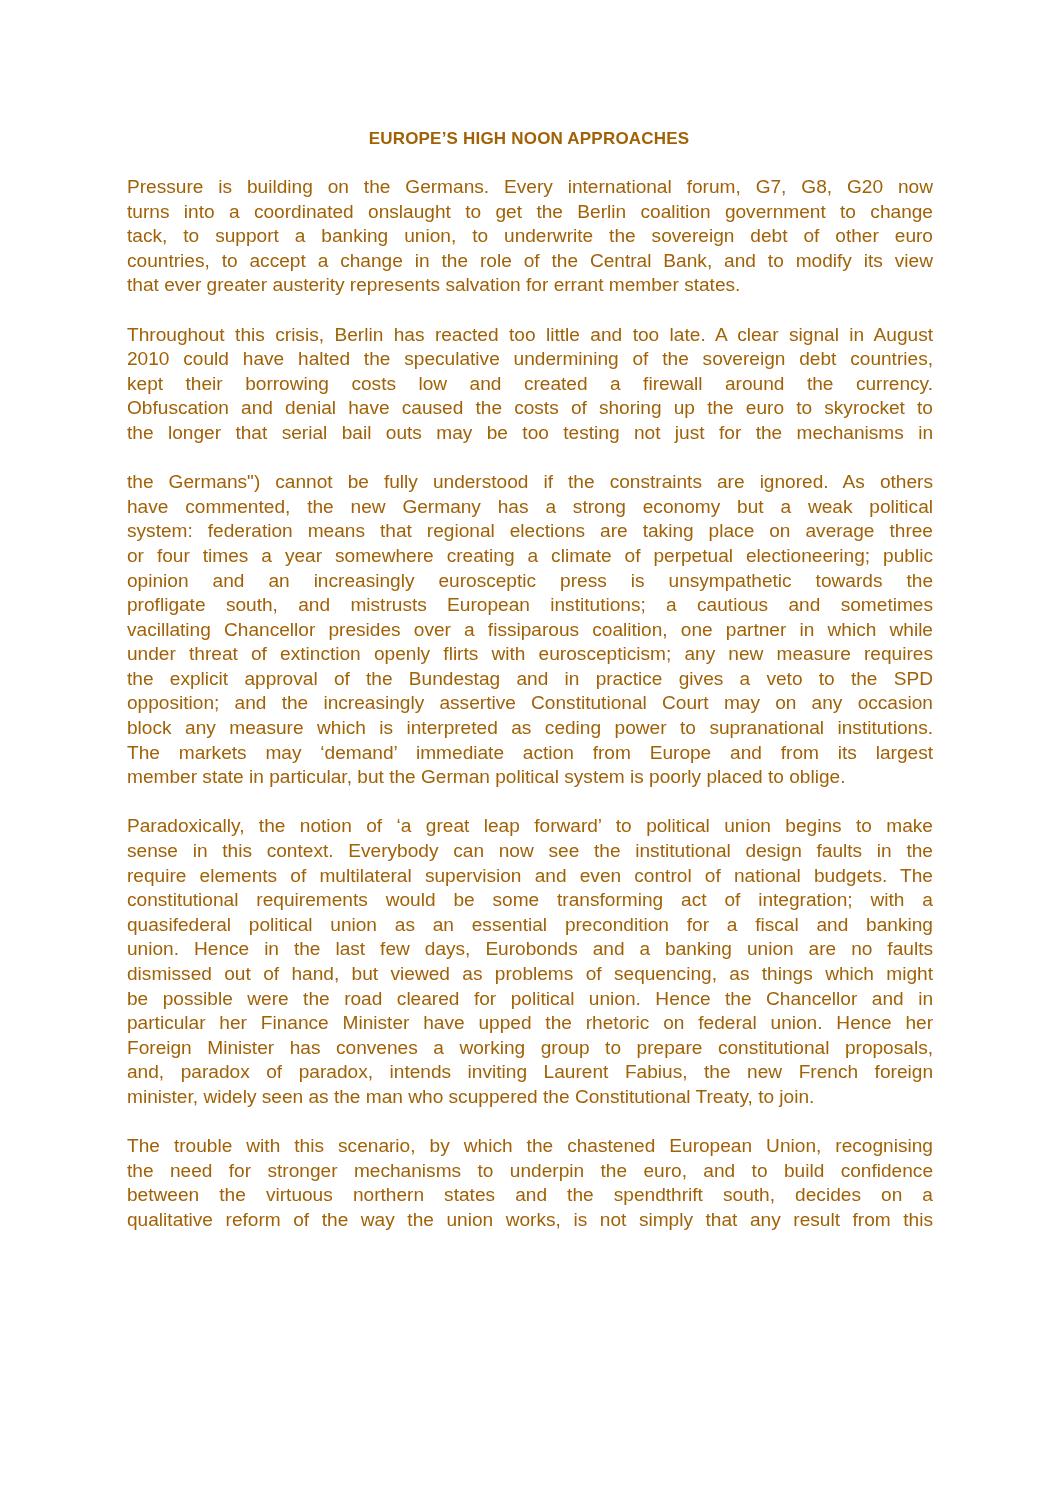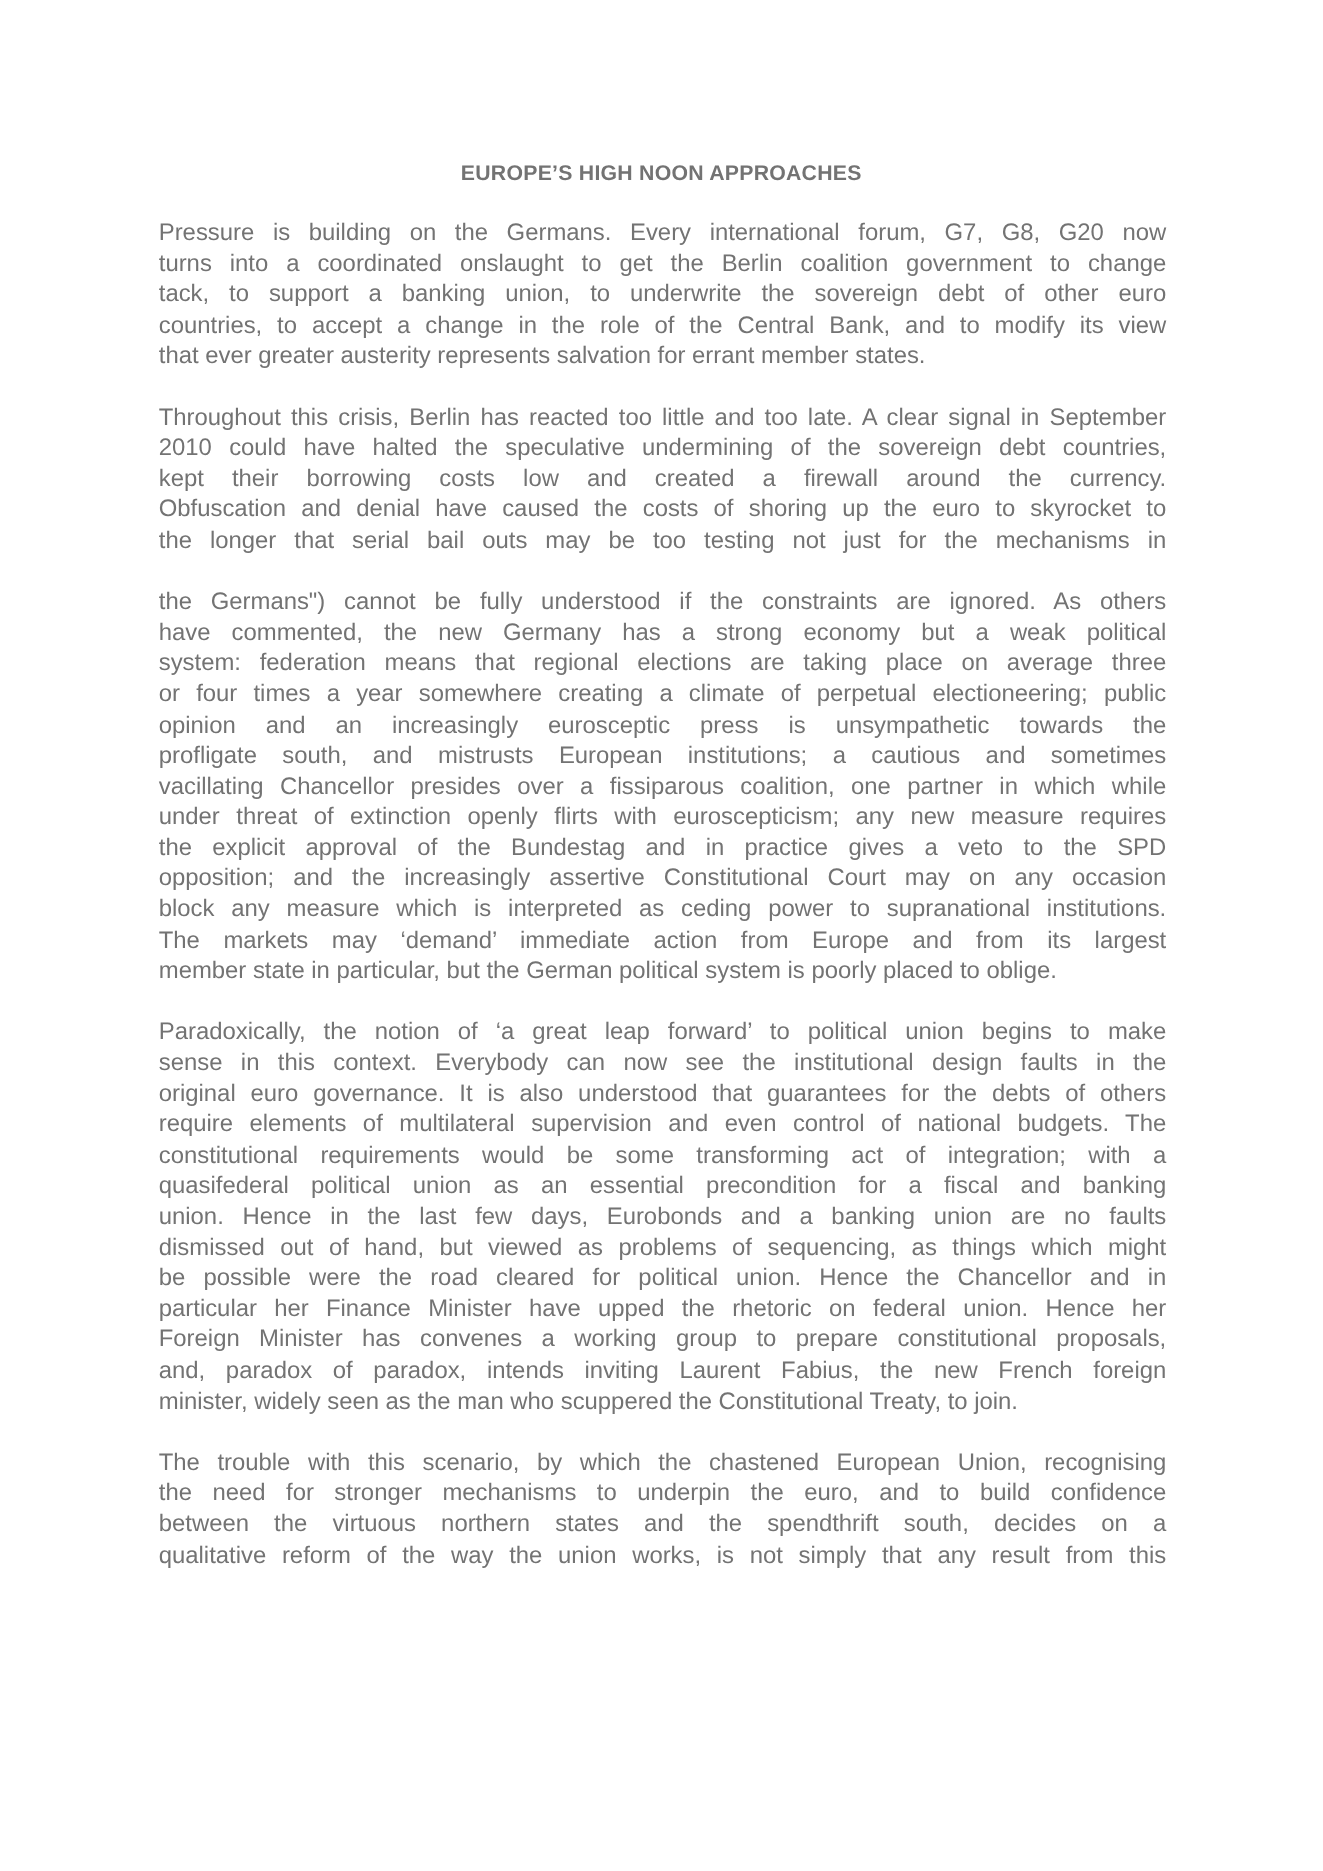--- a/index.html
+++ b/index.html
@@ -1,19 +1,19 @@
 <!DOCTYPE html>
 <html><head>
   <meta charset="utf-8">
   <style>
     html, body { margin: 0; padding: 0; background: #ffffff; }
     body { width: 1058px; height: 1497px; position: relative; overflow: hidden; }
     .page {
       position: absolute; left: 0; top: 0; width: 1058px; height: 1497px; background: #fff;
-      color: #737373; font-family: "Liberation Sans", sans-serif;
+      color: #a16207; font-family: "Liberation Sans", sans-serif;
     }
     .title {
       position: absolute; left: 0; width: 1058px; top: 129px; text-align: center;
       font-weight: bold; font-size: 17px; letter-spacing: 0.2px;
     }
     .body {
       position: absolute; left: 127px; width: 806px; top: 175px;
       font-size: 19.1px; line-height: 24.6px;
     }
     .line {
@@ -33,21 +33,21 @@
 
     <div class="para-wrap">
       <span class="line">Pressure is building on the Germans. Every international forum, G7, G8, G20 now</span>
       <span class="line">turns into a coordinated onslaught to get the Berlin coalition government to change</span>
       <span class="line">tack, to support a banking union, to underwrite the sovereign debt of other euro</span>
       <span class="line">countries, to accept a change in the role of the Central Bank, and to modify its view</span>
       <span class="line last">that ever greater austerity represents salvation for errant member states.</span>
     </div>
 
     <div class="para-wrap">
-      <span class="line">Throughout this crisis, Berlin has reacted too little and too late. A clear signal in September</span>
+      <span class="line">Throughout this crisis, Berlin has reacted too little and too late. A clear signal in August</span>
       <span class="line">2010 could have halted the speculative undermining of the sovereign debt countries,</span>
       <span class="line">kept their borrowing costs low and created a firewall around the currency.</span>
       <span class="line">Obfuscation and denial have caused the costs of shoring up the euro to skyrocket to</span>
       <span class="line">the longer that serial bail outs may be too testing not just for the mechanisms in</span>
     </div>
 
     <div class="para-wrap">
       <span class="line">the Germans") cannot be fully understood if the constraints are ignored. As others</span>
       <span class="line">have commented, the new Germany has a strong economy but a weak political</span>
       <span class="line">system: federation means that regional elections  are taking place on average three</span>
@@ -59,21 +59,20 @@
       <span class="line">the explicit approval of the Bundestag and in practice gives a veto to the SPD</span>
       <span class="line">opposition; and the increasingly assertive Constitutional Court may on any occasion</span>
       <span class="line">block any measure which is interpreted as ceding power to supranational institutions.</span>
       <span class="line">The markets may ‘demand’ immediate action from Europe and from its largest</span>
       <span class="line last">member state in particular, but the German political system is poorly placed to oblige.</span>
     </div>
 
     <div class="para-wrap">
       <span class="line">Paradoxically, the notion of ‘a great leap forward’ to political union begins to make</span>
       <span class="line">sense in this context. Everybody can now see the institutional design faults in the</span>
-      <span class="line">original euro governance. It is also understood that guarantees for the debts of others</span>
       <span class="line">require elements of multilateral supervision and even control of national budgets. The</span>
       <span class="line">constitutional requirements would be some transforming act of integration; with a</span>
       <span class="line">quasifederal political union as an essential precondition for a fiscal and banking</span>
       <span class="line">union. Hence in the last few days, Eurobonds and a banking union are no faults</span>
       <span class="line">dismissed out of hand, but viewed as problems of sequencing, as things which might</span>
       <span class="line">be possible were the road cleared for political union. Hence the Chancellor and in</span>
       <span class="line">particular her Finance Minister have upped the rhetoric on federal union. Hence her</span>
       <span class="line">Foreign Minister has convenes a working group to prepare constitutional proposals,</span>
       <span class="line">and, paradox of paradox, intends inviting Laurent Fabius, the new French foreign</span>
       <span class="line last">minister, widely seen as the man who scuppered the Constitutional Treaty, to join.</span>

